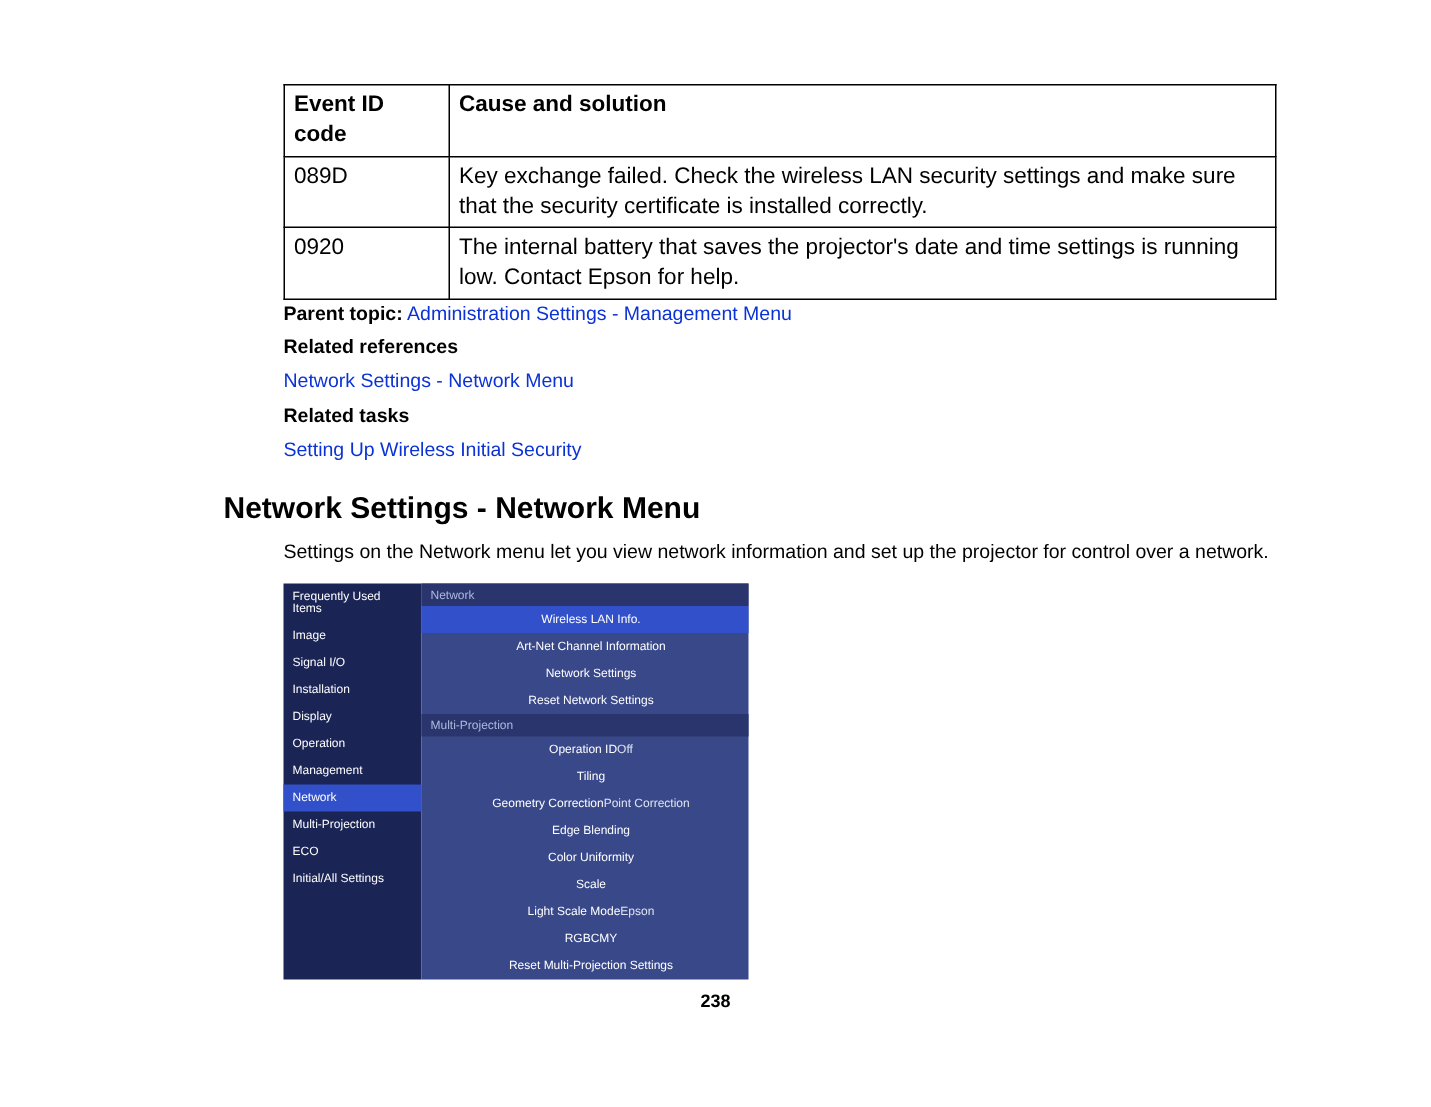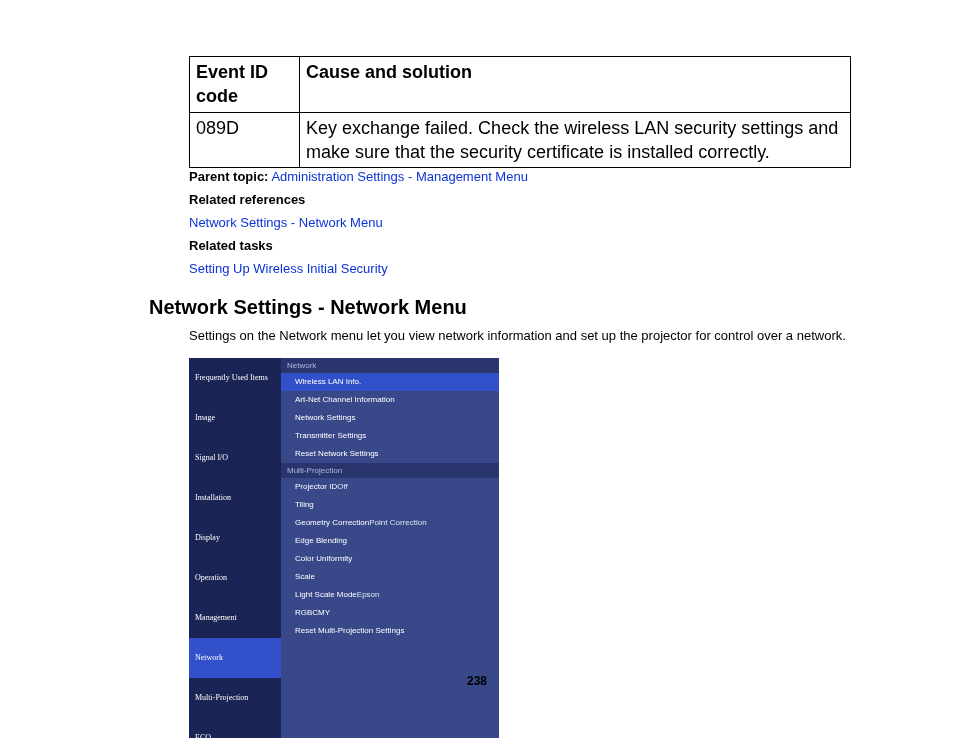--- a/index.html
+++ b/index.html
@@ -14,21 +14,21 @@
   }
   .page {
     padding: 56px 103px 0 103px;
   }
   .content-indent {
     margin-left: 86px;
   }
   .event-table {
     border-collapse: collapse;
     width: 100%;
-    font-size: 18px;
+    font-size: 15px;
     line-height: 1.35;
     padding-left: 20px;
   }
   .event-table th, .event-table td {
     border: 1px solid #000;
     padding: 3px 6px;
     text-align: left;
     vertical-align: top;
   }
   .event-table th {
@@ -62,40 +62,39 @@
   }
   .menu-left {
     width: 92px;
     background: #1a2455;
   }
   .menu-right {
     flex: 1;
     background: #384889;
   }
   .mitem {
-    padding: 16px 6px;
+    padding: 5px 6px;
     border-bottom: 0;
-    font-family: Liberation Serif, serif;
   }
   .mitem.sel-left { background: #3150c9; }
   .rheader {
     padding: 4px 6px 3px 6px;
     color: #aeb9e0;
     background: #2a356d;
   }
   .ritm {
     padding: 5px 6px 5px 14px;
     display: flex;
-    justify-content: flex-start;
+    justify-content: center;
   }
   .ritm.sel { background: #3150c9; }
   .rval { color: #dfe3f2; }
   .page-num {
     position: absolute;
-    bottom: 50px;
+    bottom: 64px;
     left: 0;
     width: 100%;
     text-align: center;
     font-size: 12px;
     font-weight: bold;
   }
 </style>
 </head>
 <body>
 
@@ -105,20 +104,24 @@
       <thead>
         <tr>
           <th class="col-code">Event ID code</th>
           <th>Cause and solution</th>
         </tr>
       </thead>
       <tbody id="event-rows">
           <tr>
             <td class="col-code">089D</td>
             <td>Key exchange failed. Check the wireless LAN security settings and make sure that the security certificate is installed correctly.</td>
+          </tr>
+          <tr>
+            <td class="col-code">0920</td>
+            <td>The internal battery that saves the projector's date and time settings is running low. Contact Epson for help.</td>
           </tr>
         </tbody>
     </table>
 
     <div class="topic-block">
       <div class="topic-line">
         <span class="bold">Parent topic:</span>
         <span> </span>
         <span class="link">Administration Settings - Management Menu</span>
       </div>
@@ -156,30 +159,26 @@
           </div>
           <div class="ritm">
             <span>Art-Net Channel Information</span>
             <span class="rval"></span>
           </div>
           <div class="ritm">
             <span>Network Settings</span>
             <span class="rval"></span>
           </div>
           <div class="ritm">
-            <span>Transmitter Settings</span>
-            <span class="rval"></span>
-          </div>
-          <div class="ritm">
             <span>Reset Network Settings</span>
             <span class="rval"></span>
           </div>
           <div class="rheader">Multi-Projection</div>
           <div class="ritm">
-            <span>Projector ID</span>
+            <span>Operation ID</span>
             <span class="rval">Off</span>
           </div>
           <div class="ritm">
             <span>Tiling</span>
             <span class="rval"></span>
           </div>
           <div class="ritm">
             <span>Geometry Correction</span>
             <span class="rval">Point Correction</span>
           </div>

